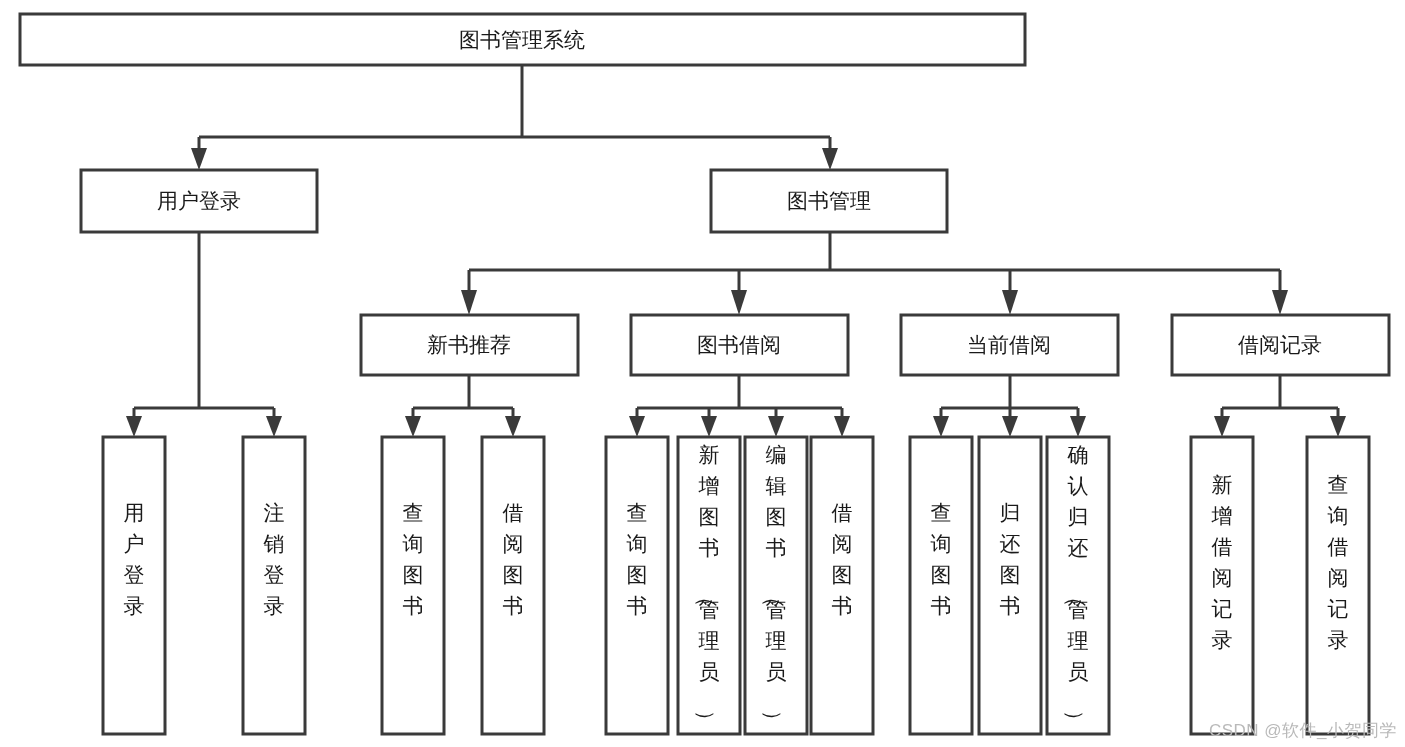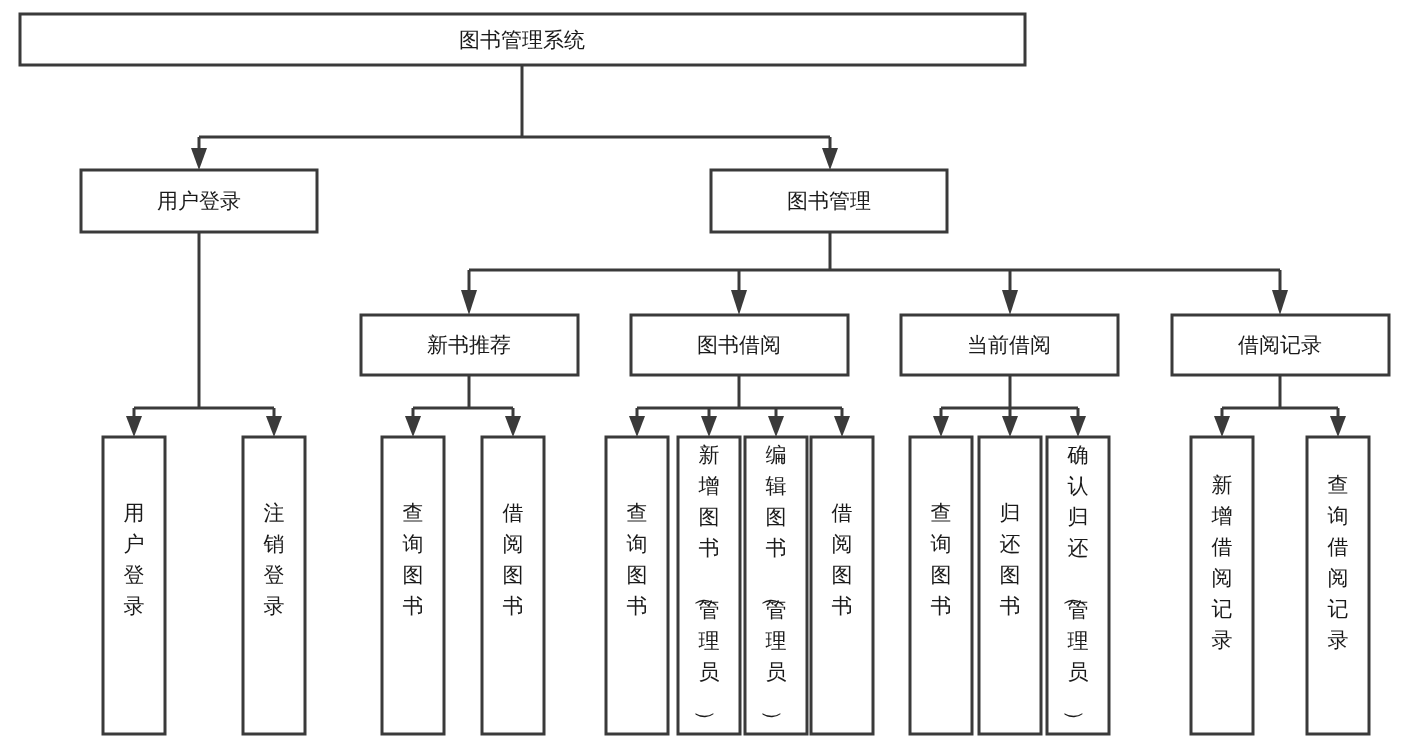--- a/index.html
+++ b/index.html
@@ -230,13 +230,14 @@
       <text class="node-label-v" x="1222" y="492"><tspan x="1222" y="492">新</tspan><tspan x="1222" y="523">增</tspan><tspan x="1222" y="554">借</tspan><tspan x="1222" y="585">阅</tspan><tspan x="1222" y="616">记</tspan><tspan x="1222" y="647">录</tspan></text>
     </g>
 
     <g>
       <rect class="node-box" x="1307" y="437" width="62" height="297"></rect>
       <text class="node-label-v" x="1338" y="492"><tspan x="1338" y="492">查</tspan><tspan x="1338" y="523">询</tspan><tspan x="1338" y="554">借</tspan><tspan x="1338" y="585">阅</tspan><tspan x="1338" y="616">记</tspan><tspan x="1338" y="647">录</tspan></text>
     </g>
 
   </svg>
 
+  <div class="watermark">CSDN @软件_小贺同学</div>
 </div>
 
 </body></html>

